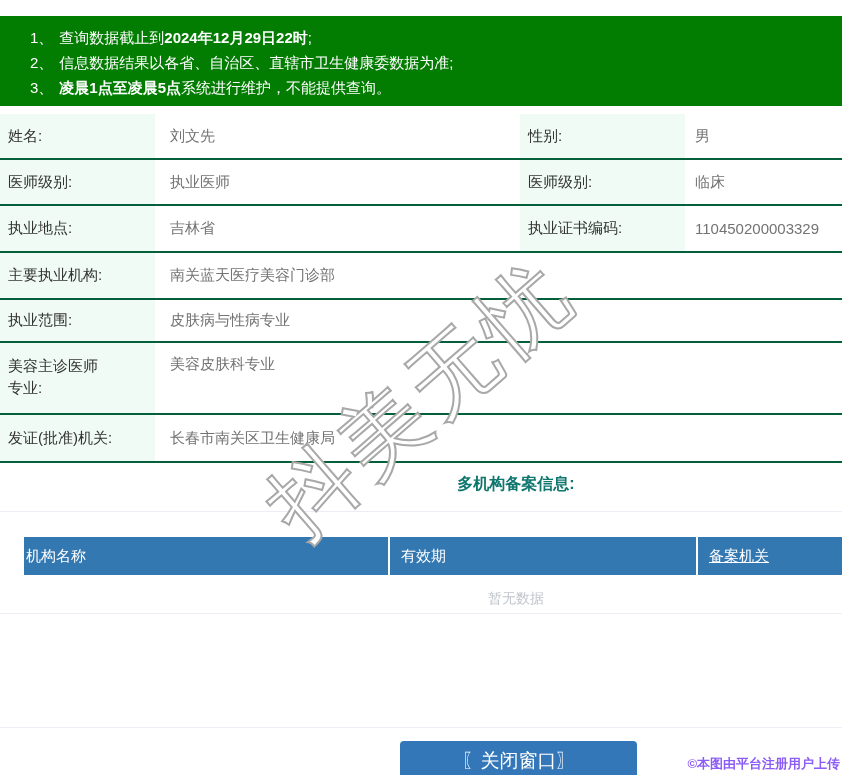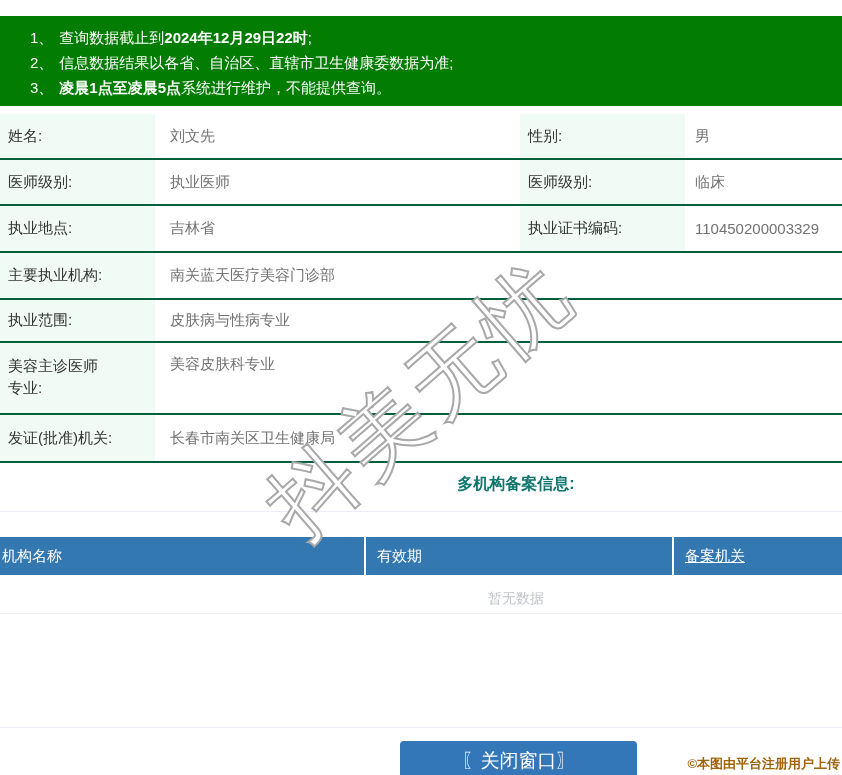--- a/index.html
+++ b/index.html
@@ -48,38 +48,38 @@
   .hr-1 { top:511px; }
   .hr-2 { top:613px; }
   .hr-3 { top:727px; }
   .org-header {
     position:absolute; top:537px; left:0; width:842px; height:38px;
     display:flex; color:#fff; font-size:15px;
   }
   .org-header .hcell {
     background:#3478b2; display:flex; align-items:center; height:38px;
   }
-  .hc1 { width:366px; border-right:2px solid #fff; padding-left:2px; }
+  .hc1 { width:366px; border-right:2px solid #fff; padding-left:2px;margin-left:24px; }
   .hc2 { width:308px; border-right:2px solid #fff; padding-left:11px; }
   .hc3 { flex:1; padding-left:11px;text-decoration:underline; }
   .empty-row {
     position:absolute; top:584px; left:0; width:842px; height:29px;
     line-height:29px; padding-left:190px; text-align:center;
     color:#c0c4cc; font-size:14px;
   }
   
   .close-btn {
     position:absolute; top:741px; left:400px; width:237px; height:40px;
     background:#3377b8; border:none; border-radius:4px;
     color:#fff; font-size:19px; line-height:36px; text-align:center;
     cursor:pointer; font-family:"Liberation Sans", sans-serif;
   }
   .credit {
     position:absolute; top:755px; right:2px;
-    font-size:13px; font-weight:bold; color:#a16207;
+    font-size:13px; font-weight:bold; color:#8b5cf6;
     text-shadow:-1px -1px 0 #fff, 1px -1px 0 #fff, -1px 1px 0 #fff, 1px 1px 0 #fff;
   }
   
   .watermark {
     position:absolute; left:421px; top:400px;
     transform:translate(-50%,-50%) rotate(-41deg);
     font-size:86px; letter-spacing:6px; white-space:nowrap;
     color:#fff; -webkit-text-stroke:2px #a8a8a8;
     z-index:5; pointer-events:none;
   }

